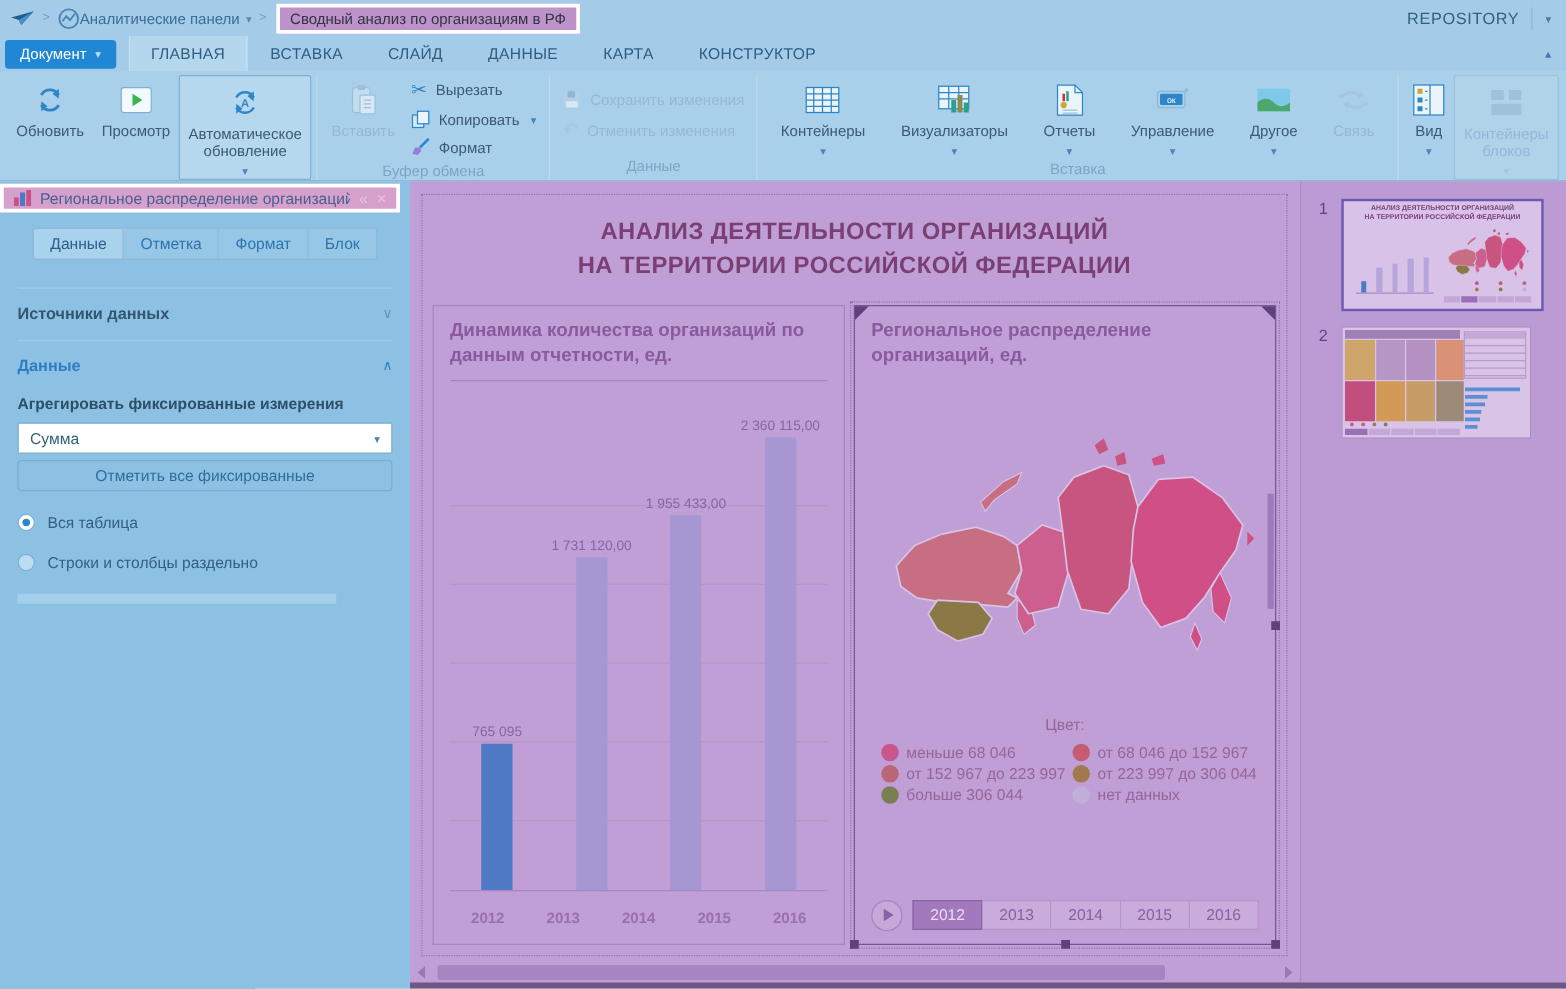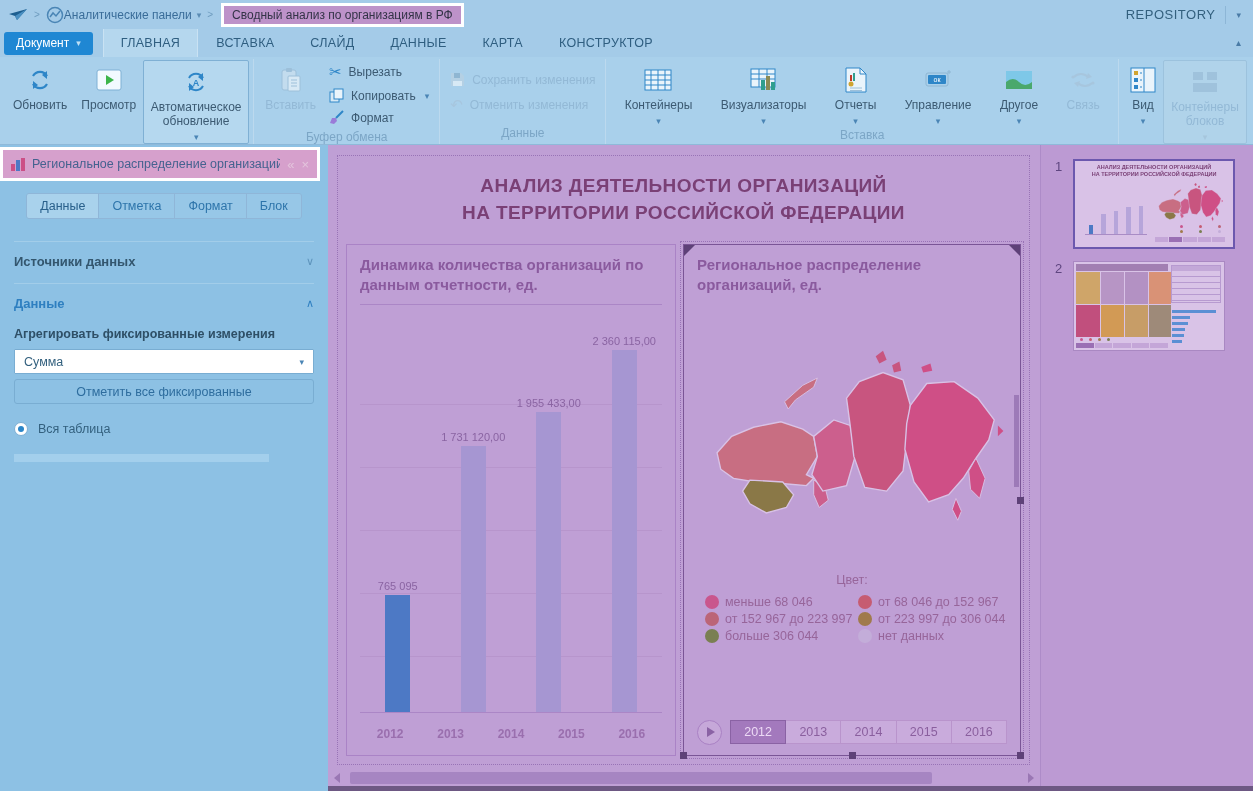--- a/index.html
+++ b/index.html
@@ -44,21 +44,21 @@
   .smallbtn.disabled { color:#93b9d6; }
   .smallbtn .caret { font-size:9px; color:#4a85b5; margin-left:2px; }
   .w106 { width:106px; }
   .w84 { width:84px; }
 
   
   .workspace { display:flex; height:646px; position:relative; }
 
   
   .sidebar { width:328px; background:#8dc1e4; position:relative; flex:none; }
-  .sb-header-wrap { margin:2px 8px 0 0; border:3px solid #ffffff; background:#d6a0cc; height:34px; display:flex; align-items:center; padding:0 8px; gap:7px; }
+  .sb-header-wrap { margin:2px 8px 0 0; border:3px solid #ffffff; background:#d6a0cc; height:23px; display:flex; align-items:center; padding:0 8px; gap:7px; }
   .sb-title { font-size:12.5px; color:#45628f; flex:1; white-space:nowrap; overflow:hidden; }
   .sb-hd-ic { font-size:13px; color:#e3c4dc; line-height:1; }
   .sb-tabs { display:flex; justify-content:center; margin:12px auto 0; width:fit-content; border:1px solid #8fb6d8; border-radius:3px; overflow:hidden; }
   .sb-tab { padding:5px 13px; font-size:12.5px; color:#2e75ab; border-right:1px solid #8fb6d8; background:#97c7e7; }
   .sb-tab:last-child { border-right:none; }
   .sb-tab.active { background:#a9d2ec; color:#29608b; }
   .sb-body { padding:0 14px; }
   .sb-sec { border-top:1px solid #a2cde9; margin-top:14px; padding-top:12px; display:flex; align-items:center; justify-content:space-between; }
   .sb-sec-label { font-size:13px; font-weight:bold; color:#33566e; }
   .sb-sec-label.blue { color:#2e7fc0; }
@@ -490,20 +490,24 @@
           <span>Сумма</span>
           <span class="caret">▾</span>
         </div>
         <button class="sb-button">Отметить все фиксированные</button>
 
 
         <div class="radio-row">
           <span class="radio checked"></span>
           <span class="radio-label">Вся таблица</span>
         </div>
+        <div class="radio-row">
+          <span class="radio"></span>
+          <span class="radio-label">Строки и столбцы раздельно</span>
+        </div>
 
         <div class="sb-bar"></div>
       </div>
     </aside>
 
     <main class="canvas">
       <div class="canvas-inner">
         <div class="slide-title">
           <div>АНАЛИЗ ДЕЯТЕЛЬНОСТИ ОРГАНИЗАЦИЙ</div>
           <div>НА ТЕРРИТОРИИ РОССИЙСКОЙ ФЕДЕРАЦИИ</div>

